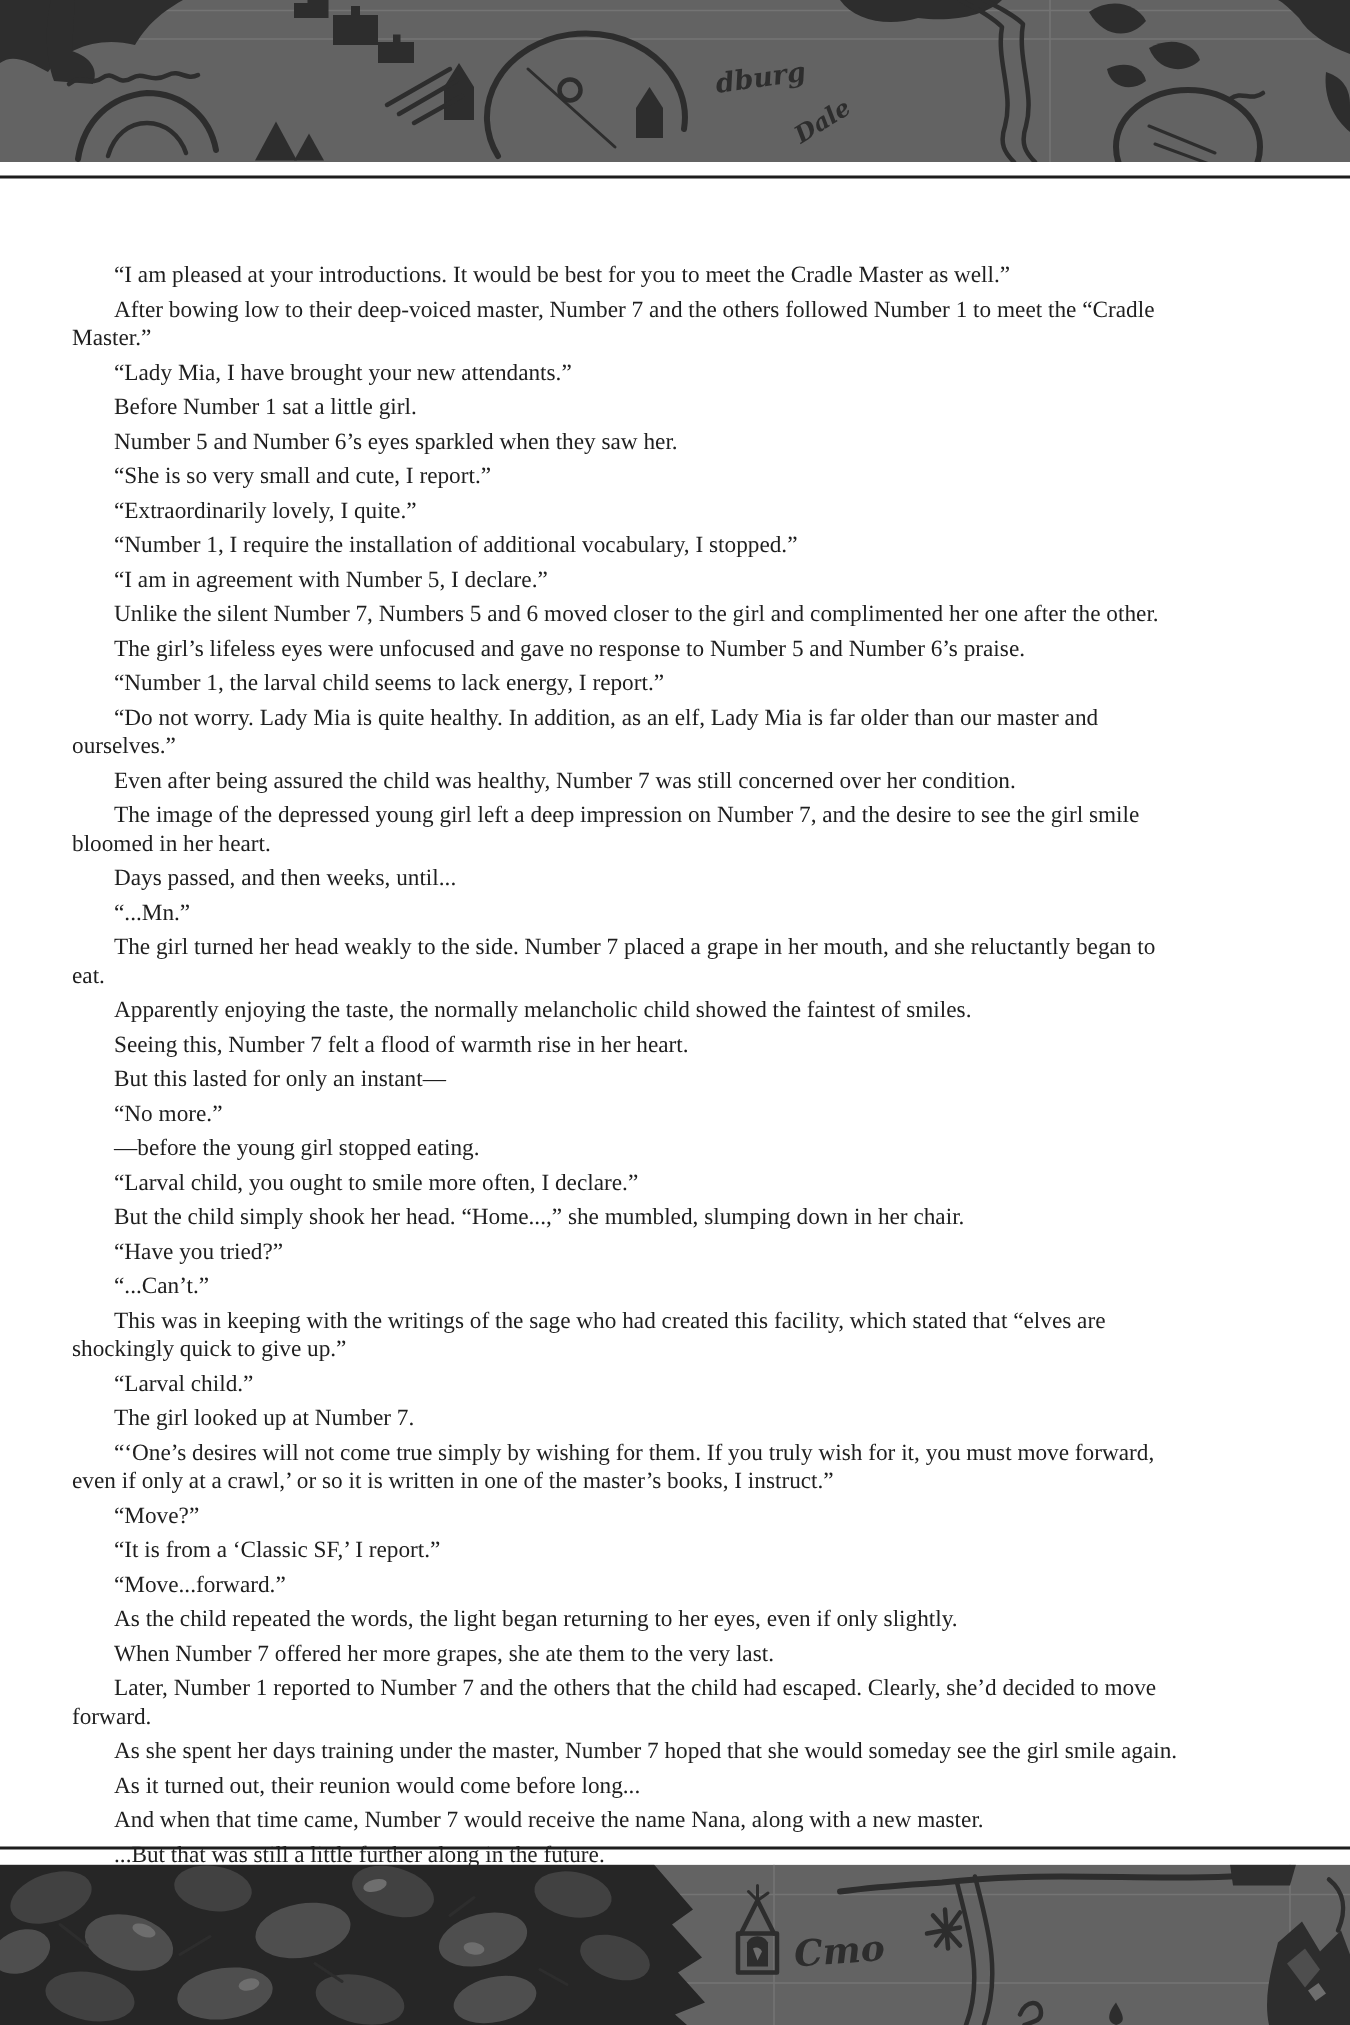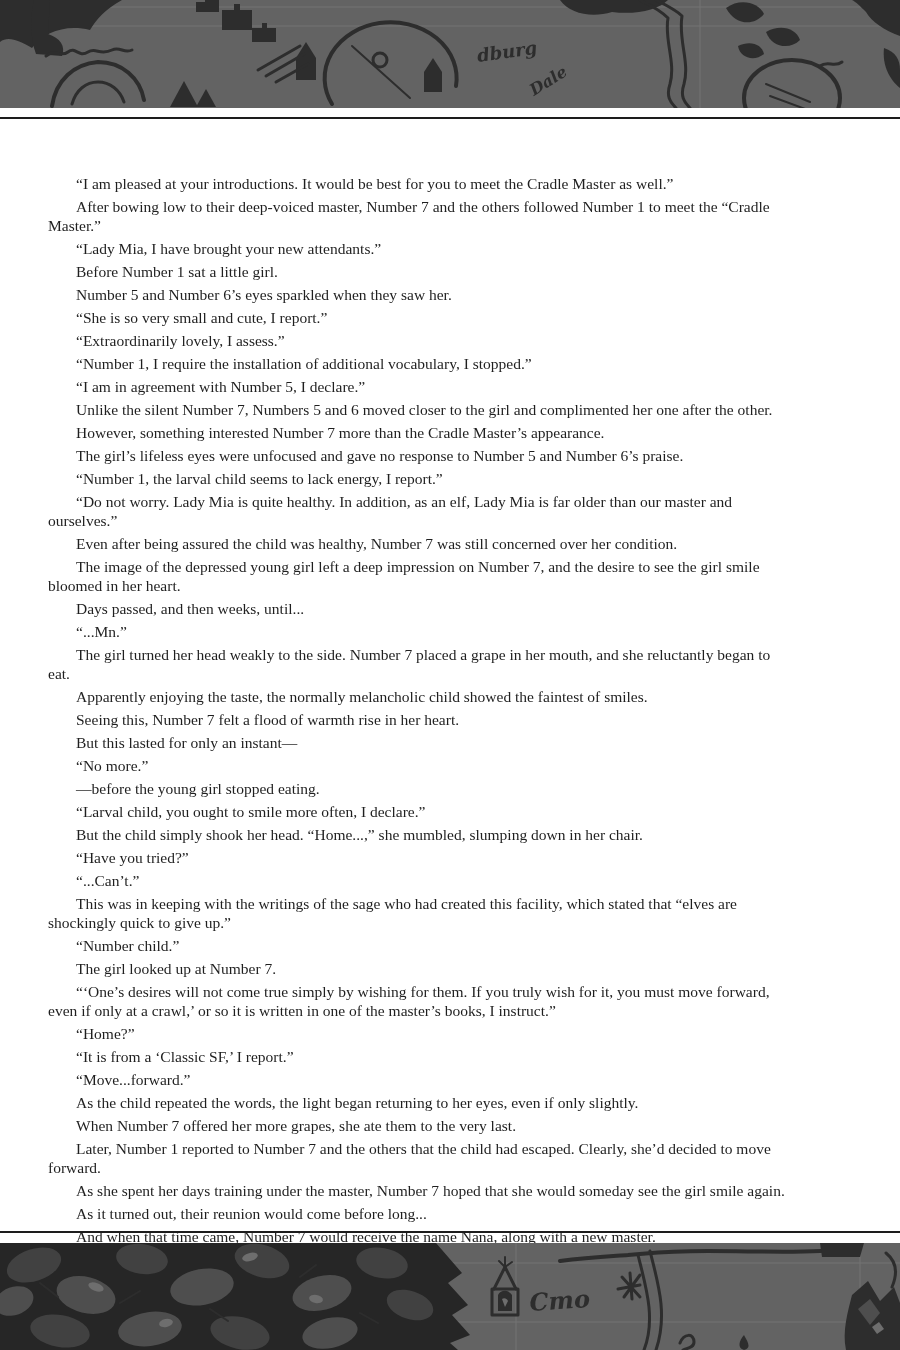--- a/index.html
+++ b/index.html
@@ -104,47 +104,46 @@
 
   <div class="rule rule-top"></div>
 
   <div class="text-column">
       <p class="para">“I am pleased at your introductions. It would be best for you to meet the Cradle Master as well.”</p>
       <p class="para">After bowing low to their deep-voiced master, Number 7 and the others followed Number 1 to meet the “Cradle Master.”</p>
       <p class="para">“Lady Mia, I have brought your new attendants.”</p>
       <p class="para">Before Number 1 sat a little girl.</p>
       <p class="para">Number 5 and Number 6’s eyes sparkled when they saw her.</p>
       <p class="para">“She is so very small and cute, I report.”</p>
-      <p class="para">“Extraordinarily lovely, I assess.”</p>
+      <p class="para">“Extraordinarily lovely, I quite.”</p>
       <p class="para">“Number 1, I require the installation of additional vocabulary, I stopped.”</p>
       <p class="para">“I am in agreement with Number 5, I declare.”</p>
       <p class="para">Unlike the silent Number 7, Numbers 5 and 6 moved closer to the girl and complimented her one after the other.</p>
-      <p class="para">However, something interested Number 7 more than the Cradle Master’s appearance.</p>
       <p class="para">The girl’s lifeless eyes were unfocused and gave no response to Number 5 and Number 6’s praise.</p>
       <p class="para">“Number 1, the larval child seems to lack energy, I report.”</p>
       <p class="para">“Do not worry. Lady Mia is quite healthy. In addition, as an elf, Lady Mia is far older than our master and ourselves.”</p>
       <p class="para">Even after being assured the child was healthy, Number 7 was still concerned over her condition.</p>
       <p class="para">The image of the depressed young girl left a deep impression on Number 7, and the desire to see the girl smile bloomed in her heart.</p>
       <p class="para">Days passed, and then weeks, until...</p>
       <p class="para">“...Mn.”</p>
       <p class="para">The girl turned her head weakly to the side. Number 7 placed a grape in her mouth, and she reluctantly began to eat.</p>
       <p class="para">Apparently enjoying the taste, the normally melancholic child showed the faintest of smiles.</p>
       <p class="para">Seeing this, Number 7 felt a flood of warmth rise in her heart.</p>
       <p class="para">But this lasted for only an instant—</p>
       <p class="para">“No more.”</p>
       <p class="para">—before the young girl stopped eating.</p>
       <p class="para">“Larval child, you ought to smile more often, I declare.”</p>
       <p class="para">But the child simply shook her head. “Home...,” she mumbled, slumping down in her chair.</p>
       <p class="para">“Have you tried?”</p>
       <p class="para">“...Can’t.”</p>
       <p class="para">This was in keeping with the writings of the sage who had created this facility, which stated that “elves are shockingly quick to give up.”</p>
-      <p class="para">“Number child.”</p>
+      <p class="para">“Larval child.”</p>
       <p class="para">The girl looked up at Number 7.</p>
       <p class="para">“‘One’s desires will not come true simply by wishing for them. If you truly wish for it, you must move forward, even if only at a crawl,’ or so it is written in one of the master’s books, I instruct.”</p>
-      <p class="para">“Home?”</p>
+      <p class="para">“Move?”</p>
       <p class="para">“It is from a ‘Classic SF,’ I report.”</p>
       <p class="para">“Move...forward.”</p>
       <p class="para">As the child repeated the words, the light began returning to her eyes, even if only slightly.</p>
       <p class="para">When Number 7 offered her more grapes, she ate them to the very last.</p>
       <p class="para">Later, Number 1 reported to Number 7 and the others that the child had escaped. Clearly, she’d decided to move forward.</p>
       <p class="para">As she spent her days training under the master, Number 7 hoped that she would someday see the girl smile again.</p>
       <p class="para">As it turned out, their reunion would come before long...</p>
       <p class="para">And when that time came, Number 7 would receive the name Nana, along with a new master.</p>
       <p class="para">...But that was still a little further along in the future.</p>
     </div>

